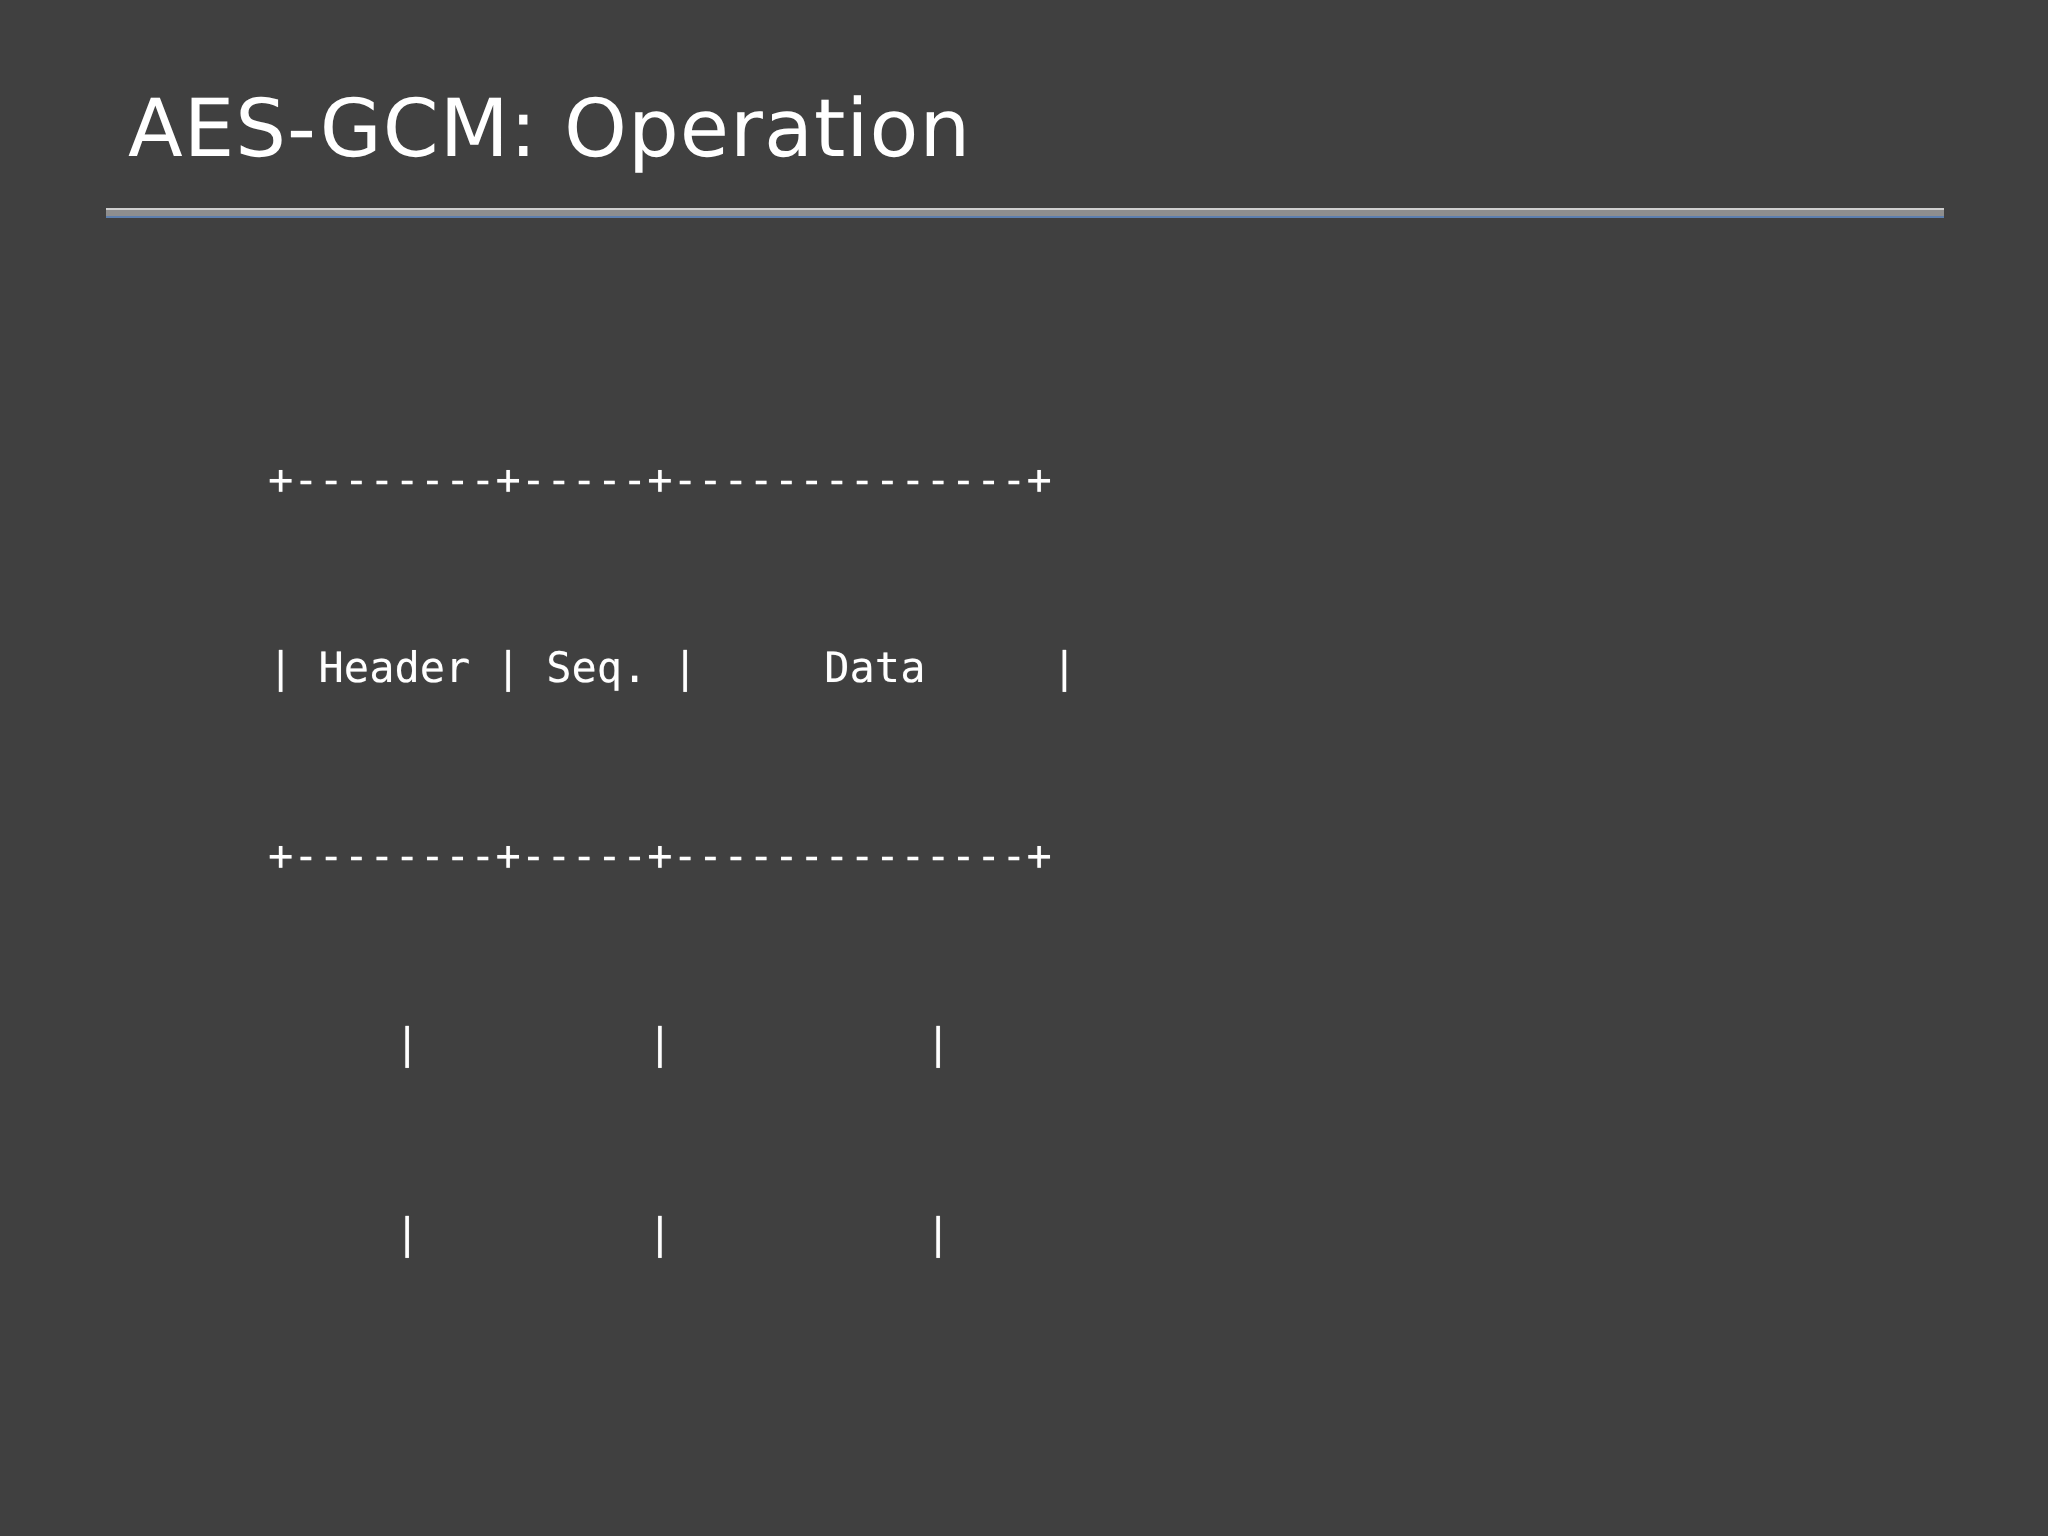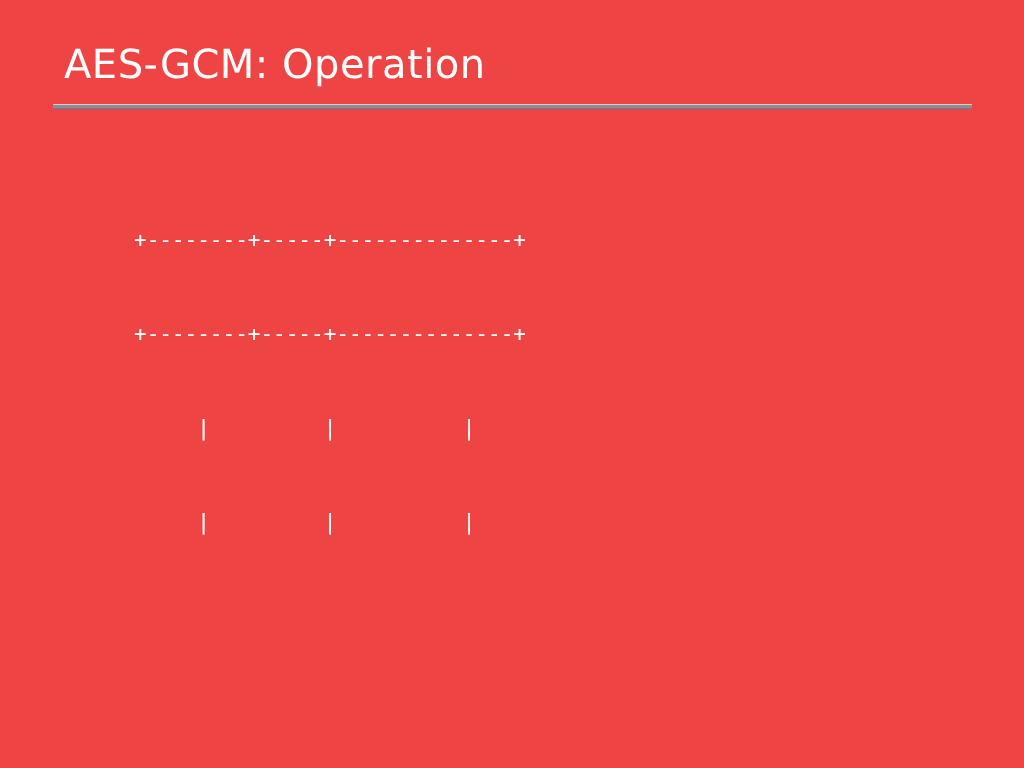--- a/index.html
+++ b/index.html
@@ -71,29 +71,30 @@
   }
   #diagram .line {
     display: block;
     height: 31.4px;
     white-space: pre;
   }
 </style>
 </head>
 <body style="background: rgb(61, 109, 169);">
 
-<div id="slide" style="background: #ef4444;">
+<div id="slide" style="background: #404040;">
 
   <div id="title-block">
     <div id="slide-title" style="color: rgb(255, 255, 255);">AES-GCM: Operation</div>
     <div id="title-rule" style="background: rgb(142, 142, 142);"></div>
   </div>
 
   <div id="diagram" style="color: rgb(255, 255, 255);">
     <span class="line">+--------+-----+--------------+</span>
+    <span class="line">| Header | Seq. |     Data     |</span>
     <span class="line">+--------+-----+--------------+</span>
     <span class="line">     |         |          |</span>
     <span class="line">     |         |          |</span>
     
     
     
     
     
     
     

